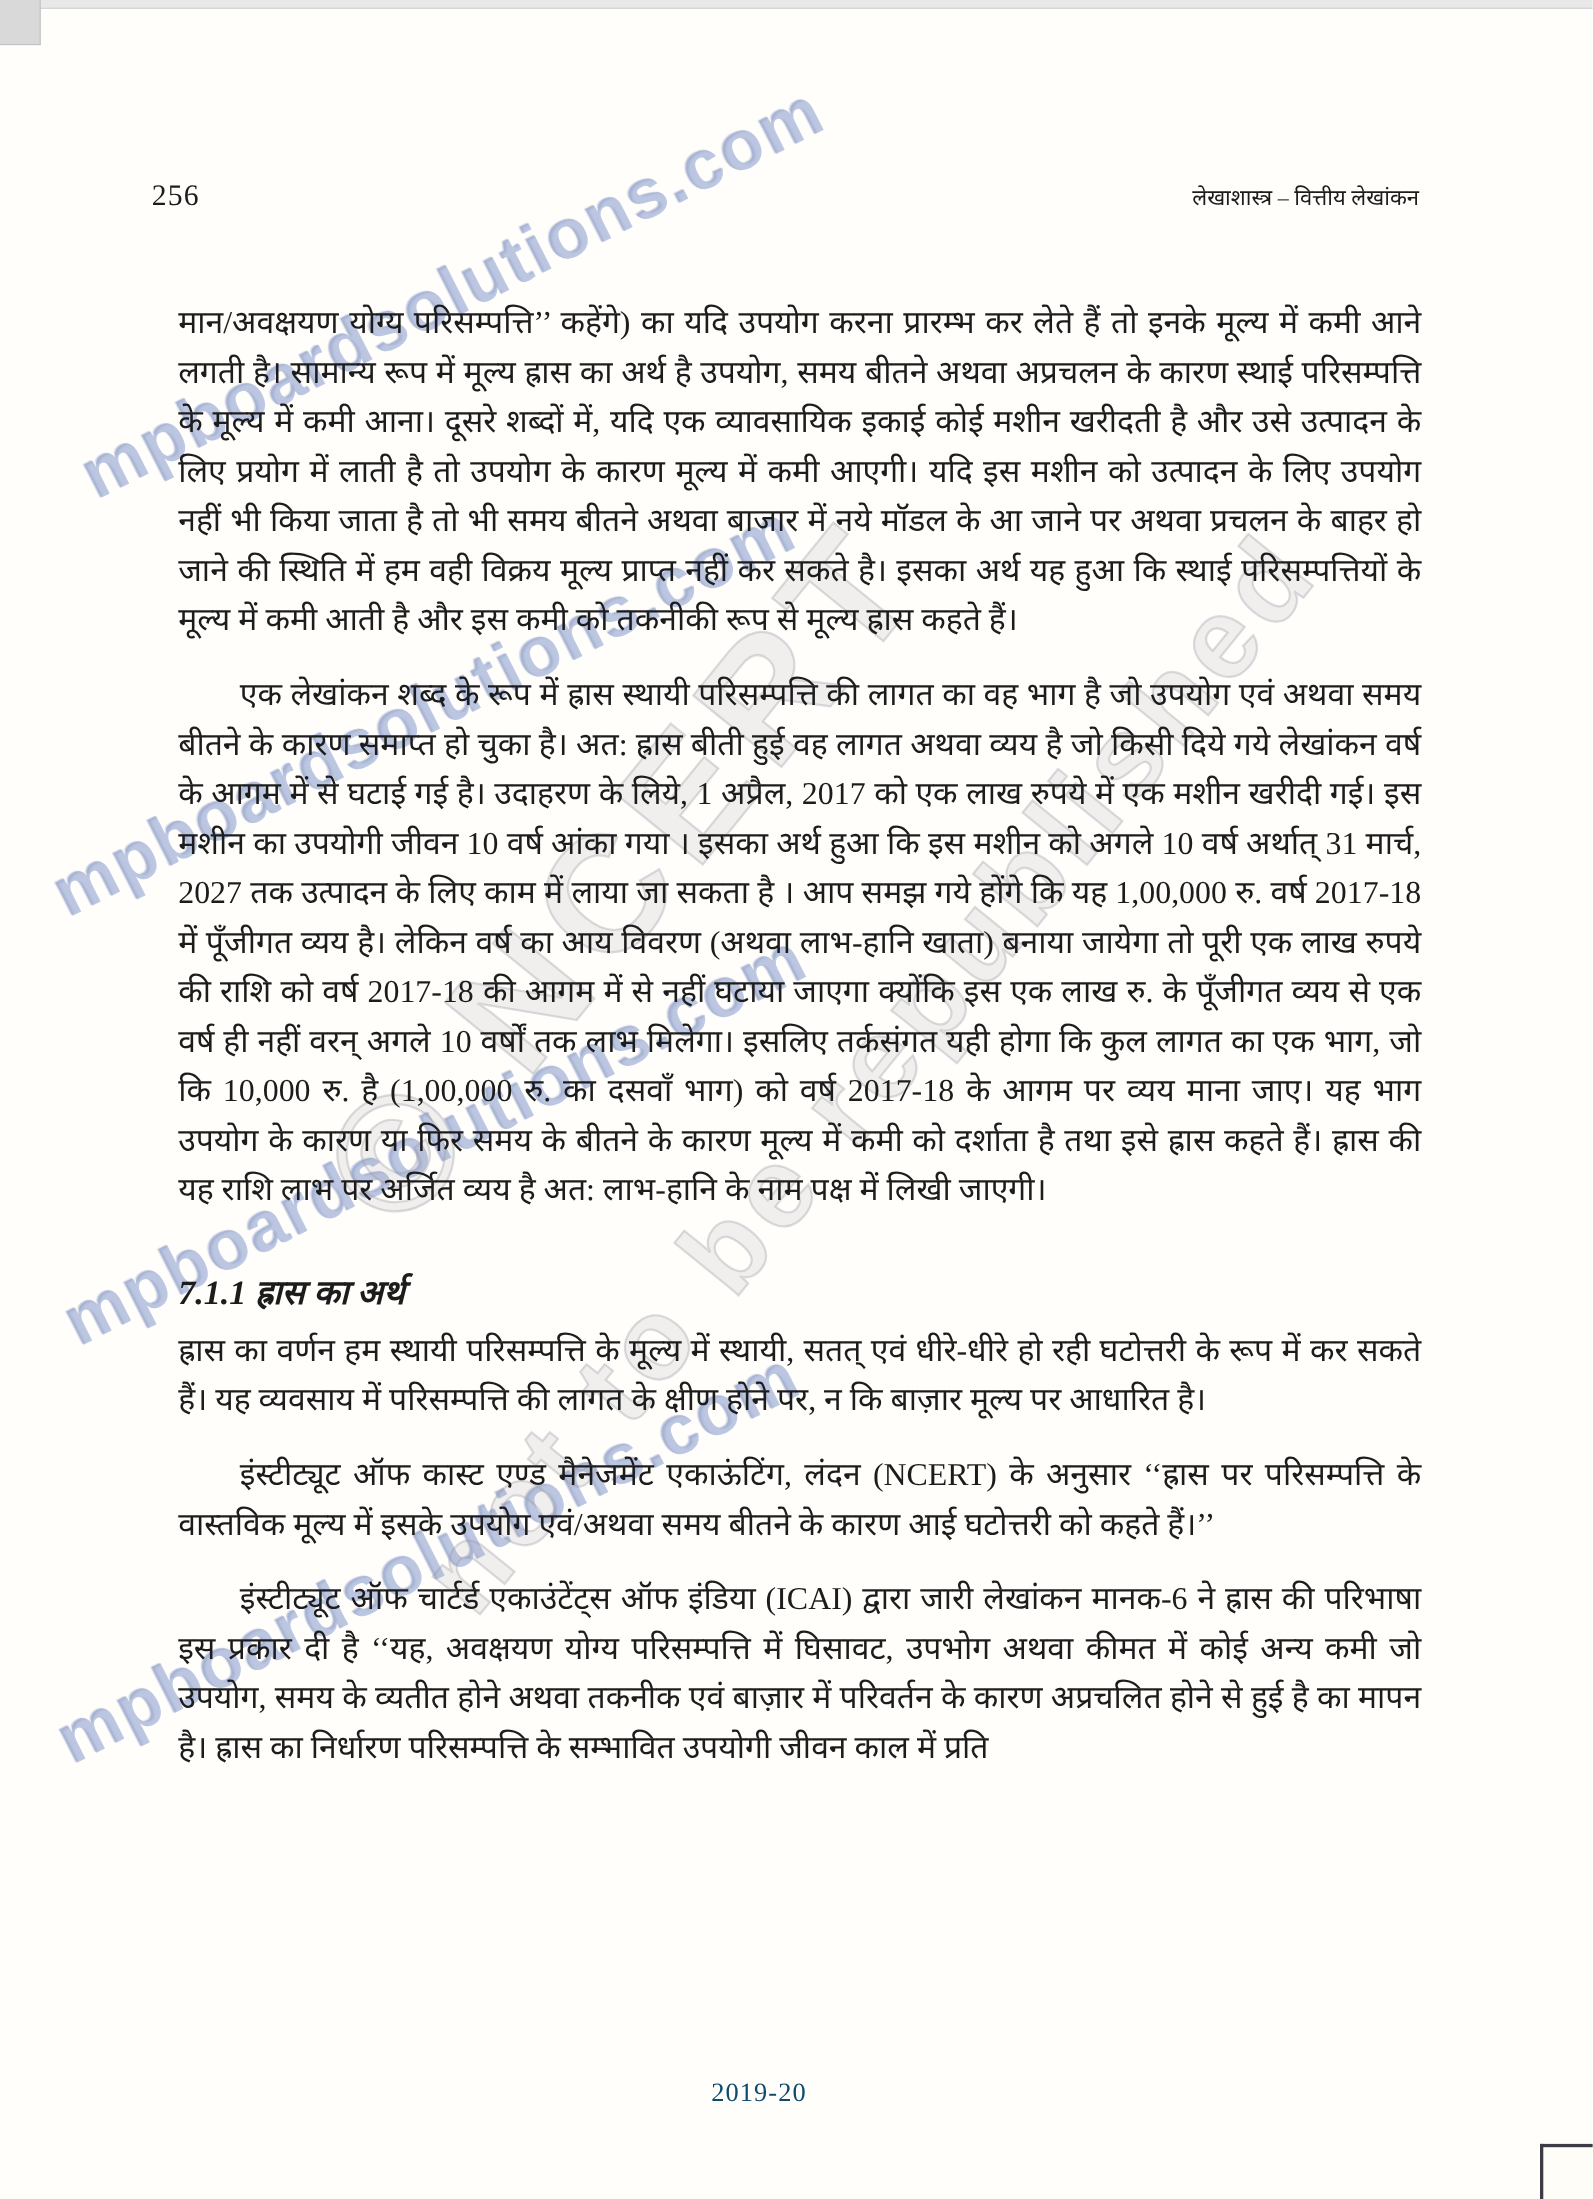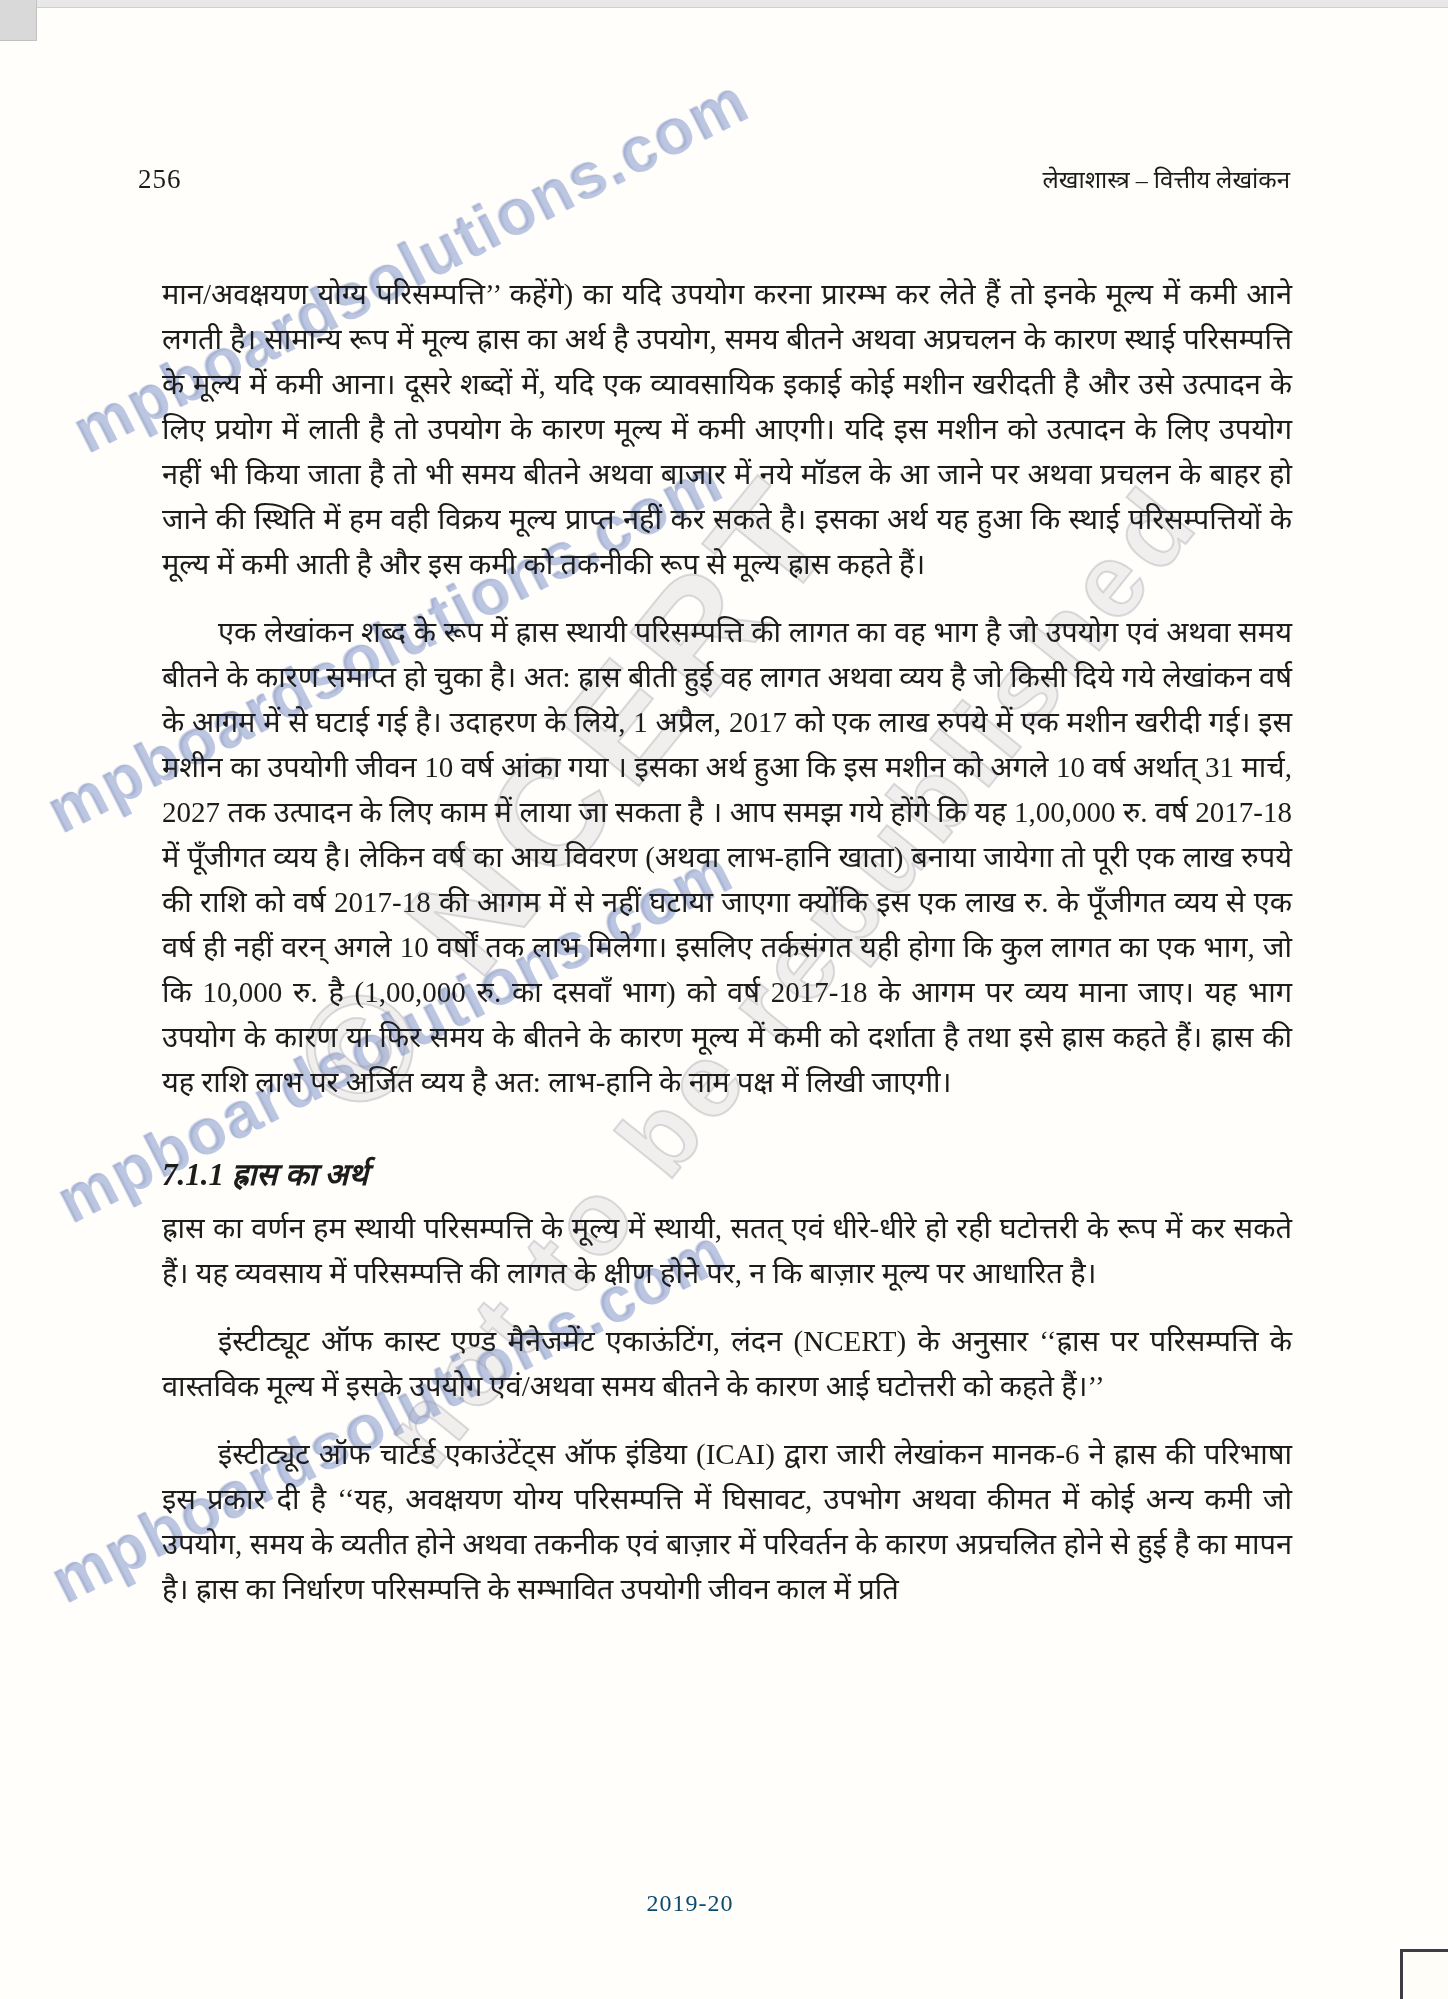--- a/index.html
+++ b/index.html
@@ -80,21 +80,21 @@
     position: absolute;
     left: 138px; top: 162px;
     width: 1152px;
     z-index: 1;
     display: flex;
     justify-content: space-between;
     align-items: baseline;
     font-size: 27px;
   }
   .page-number { letter-spacing: 1px; }
-  .book-title  { font-size: 24px; }
+  .book-title  { font-size: 20px; }
   
   .content {
     position: absolute;
     left: 162px; top: 272px;
     width: 1130px;
     z-index: 1;
     font-size: 29px;
     line-height: 45px;
     text-align: justify;
   }

